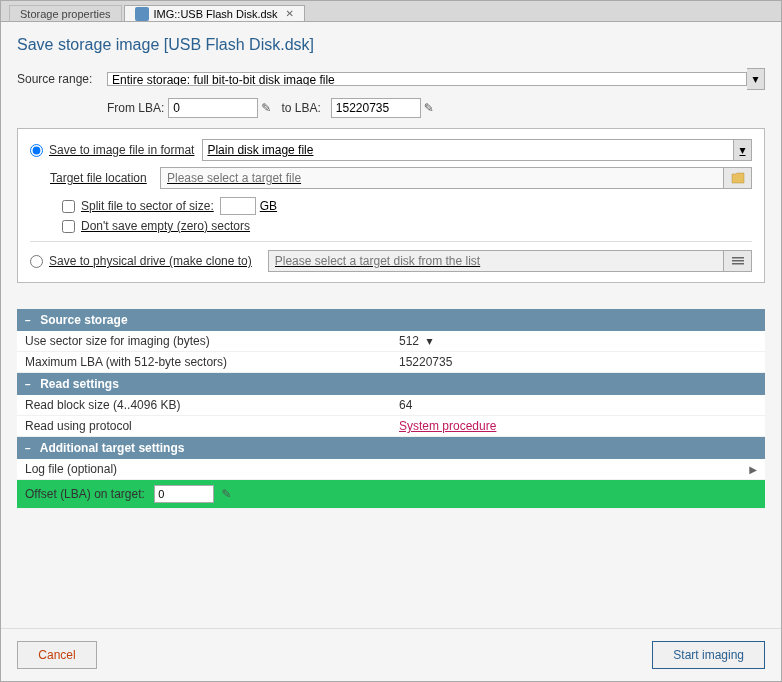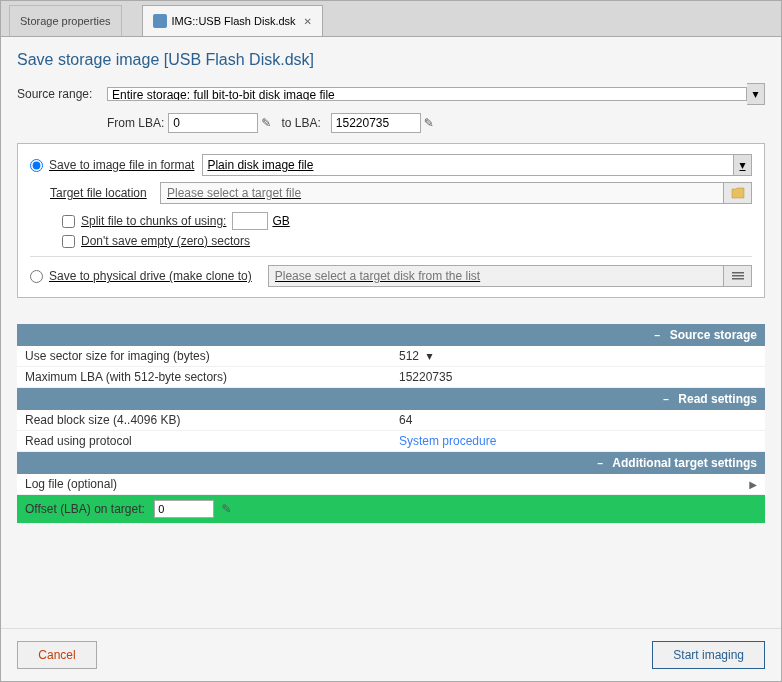--- a/index.html
+++ b/index.html
@@ -31,25 +31,25 @@
       border-bottom: 1px solid #aaa;
       flex-shrink: 0;
     }
     .tab {
       display: flex;
       align-items: center;
       padding: 4px 10px;
       background: #d8d8d8;
       border: 1px solid #bbb;
       border-bottom: none;
-      margin-right: 20px;
+      margin-right: 2px;
       cursor: pointer;
       font-size: 11px;
       color: #444;
-      height: 31px;
+      height: 16px;
     }
     .tab.active {
       background: #f5f5f5;
       color: #000;
       border-color: #aaa;
     }
     .tab-icon {
       width: 14px;
       height: 14px;
       margin-right: 5px;
@@ -254,39 +254,39 @@
     }
     .settings-table td {
       padding: 3px 8px;
       border: none;
     }
     .section-header td {
       background: #6a8fa8;
       color: #fff;
       font-weight: bold;
       padding: 4px 8px;
-      text-align: right;
     }
     .section-header .collapse-icon {
       margin-right: 6px;
       font-size: 10px;
     }
     .settings-row td {
       background: #fff;
       border-bottom: 1px solid #f0f0f0;
       color: #333;
     }
     .settings-row td:first-child {
       width: 50%;
     }
     .settings-row td:last-child {
       color: #333;
     }
     .link-text {
-      color: #3b82f6;
+      color: #be185d;
+      text-decoration: underline;
       cursor: pointer;
     }
     .arrow-right {
       color: #666;
       font-size: 10px;
     }
     .offset-row td {
       background: #22c55e;
       padding: 5px 8px;
     }
@@ -377,21 +377,21 @@
         <input class="target-file-input" type="text" placeholder="Please select a target file" style="">
         <div class="browse-btn">
           <svg width="14" height="12" viewBox="0 0 14 12">
             <path d="M1,2 L5,2 L6,1 L13,1 L13,11 L1,11 Z" fill="#e8c060" stroke="#b89040" stroke-width="0.5"></path>
           </svg>
         </div>
       </div>
 
       <div class="checkbox-row">
         <input type="checkbox" id="split-chunks" style="">
-        <label class="checkbox-label" for="split-chunks">Split file to chunks of using:</label>
+        <label class="checkbox-label" for="split-chunks">Split file to sector of size:</label>
         <input class="chunk-size-input" type="text" style="">
         <span class="gb-label">GB</span>
       </div>
 
       <div class="checkbox-row">
         <input type="checkbox" id="no-empty" style="">
         <label class="checkbox-label" for="no-empty">Don't save empty (zero) sectors</label>
       </div>
 
       <div class="divider-line"></div>

